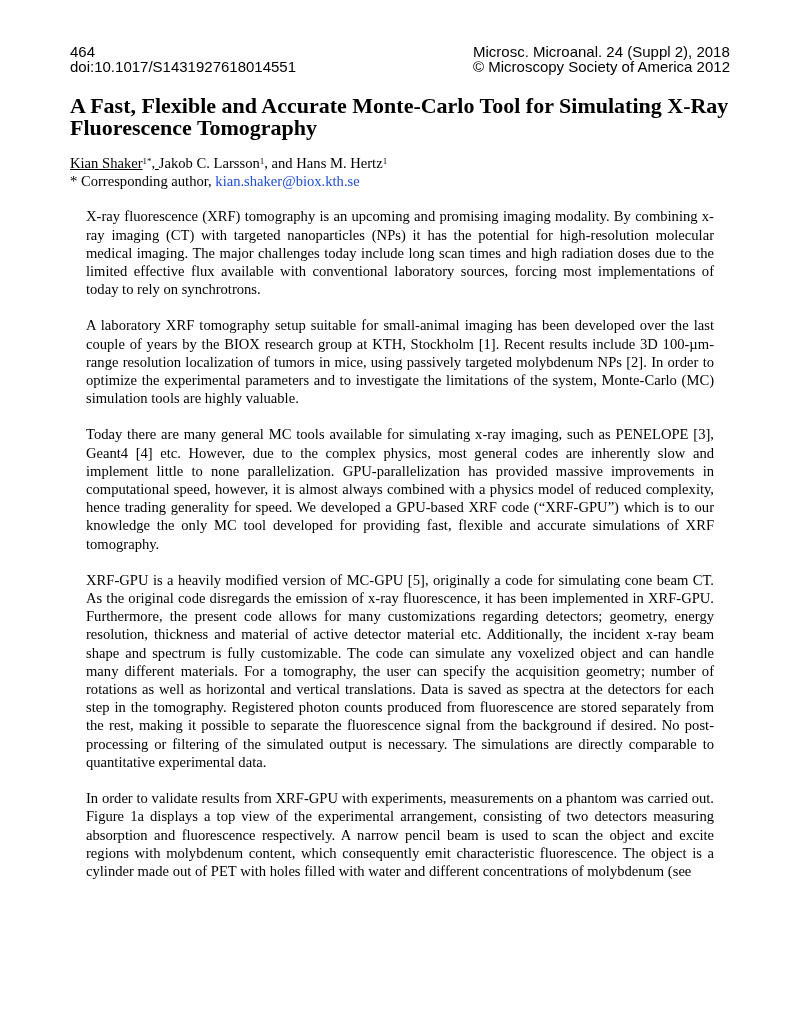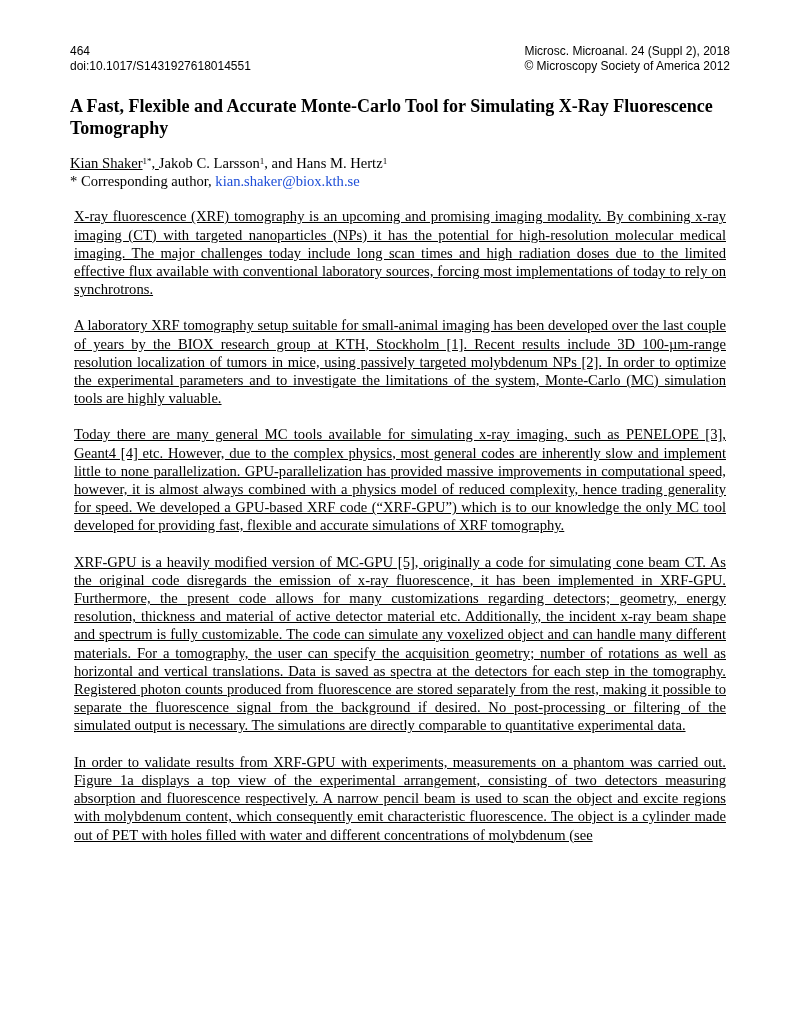--- a/index.html
+++ b/index.html
@@ -1,29 +1,29 @@
 <!DOCTYPE html>
 <html><head>
   <meta charset="utf-8">
   <style>
     html, body { margin: 0; padding: 0; background: #ffffff; }
     body { width: 800px; height: 1036px; position: relative; overflow: hidden; color: #000; }
     .page { position: absolute; left: 70px; top: 44px; width: 660px; }
-    .hdr { font-family: "Liberation Sans", sans-serif; font-size: 12px; line-height: 15px; display: flex; justify-content: space-between; }
+    .hdr { font-family: "Liberation Sans", sans-serif; font-size: 15px; line-height: 15px; display: flex; justify-content: space-between; }
     .hdr .l, .hdr .r { display: flex; flex-direction: column; }
     .hdr .r { }
-    .title { font-family: "Liberation Serif", serif; font-weight: bold; font-size: 18px; line-height: 22px; margin-top: 21px; }
+    .title { font-family: "Liberation Serif", serif; font-weight: bold; font-size: 22px; line-height: 22px; margin-top: 21px; }
     .serif { font-family: "Liberation Serif", serif; font-size: 14.6px; line-height: 18.2px; }
     .authors { margin-top: 15px; }
     .authors sup { font-size: 9px; vertical-align: top; position: relative; top: -2px; }
     .u { text-decoration: underline; }
     .affil { margin-top: 16px; }
     .affil sup { font-size: 9px; vertical-align: top; position: relative; top: -2px; }
     .email { color: #1d4ed8; }
-    p.para { margin: 4px; text-align: justify; text-decoration: underline; }
+    p.para { margin: 16px; text-align: justify; }
     .p1 { margin-top: 17px !important; }
     .gap { margin-top: 18px !important; }
   </style>
 </head>
 <body>
 
 <div class="page">
   <div class="hdr">
     <div class="l">
       <span>464</span>

